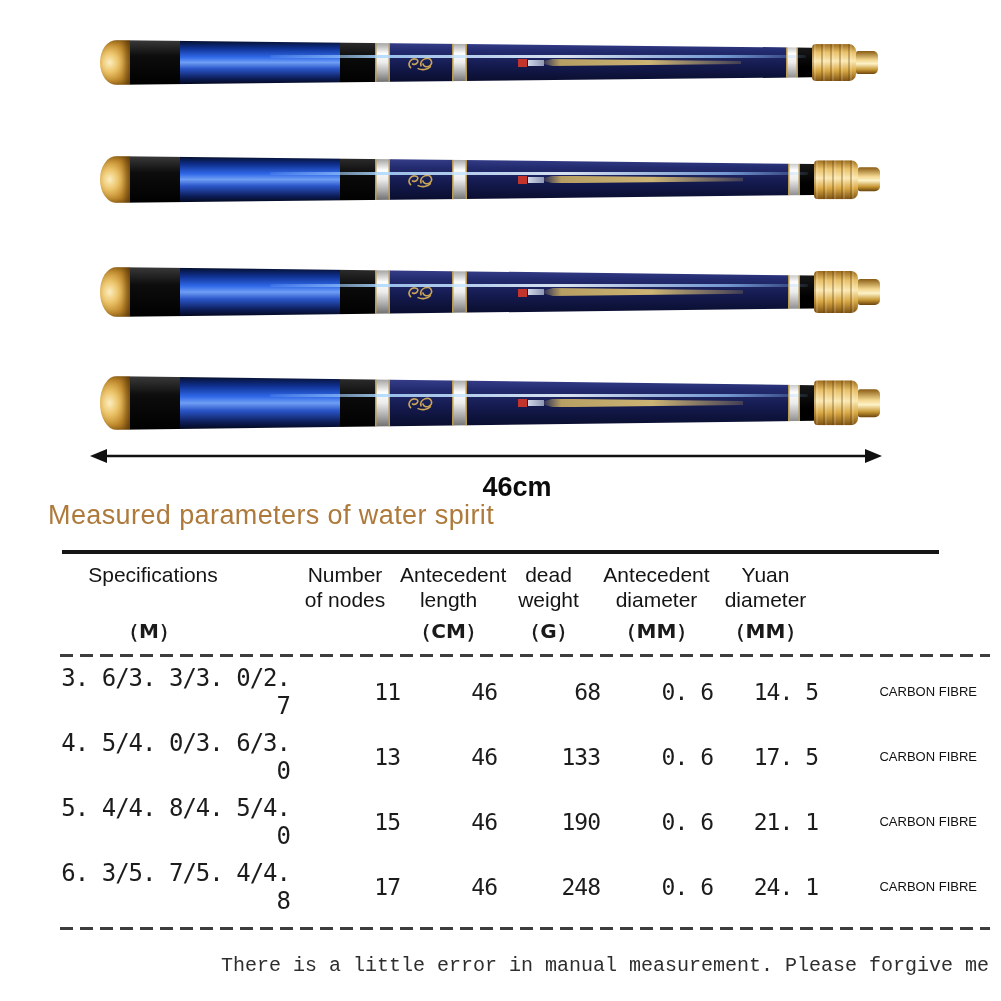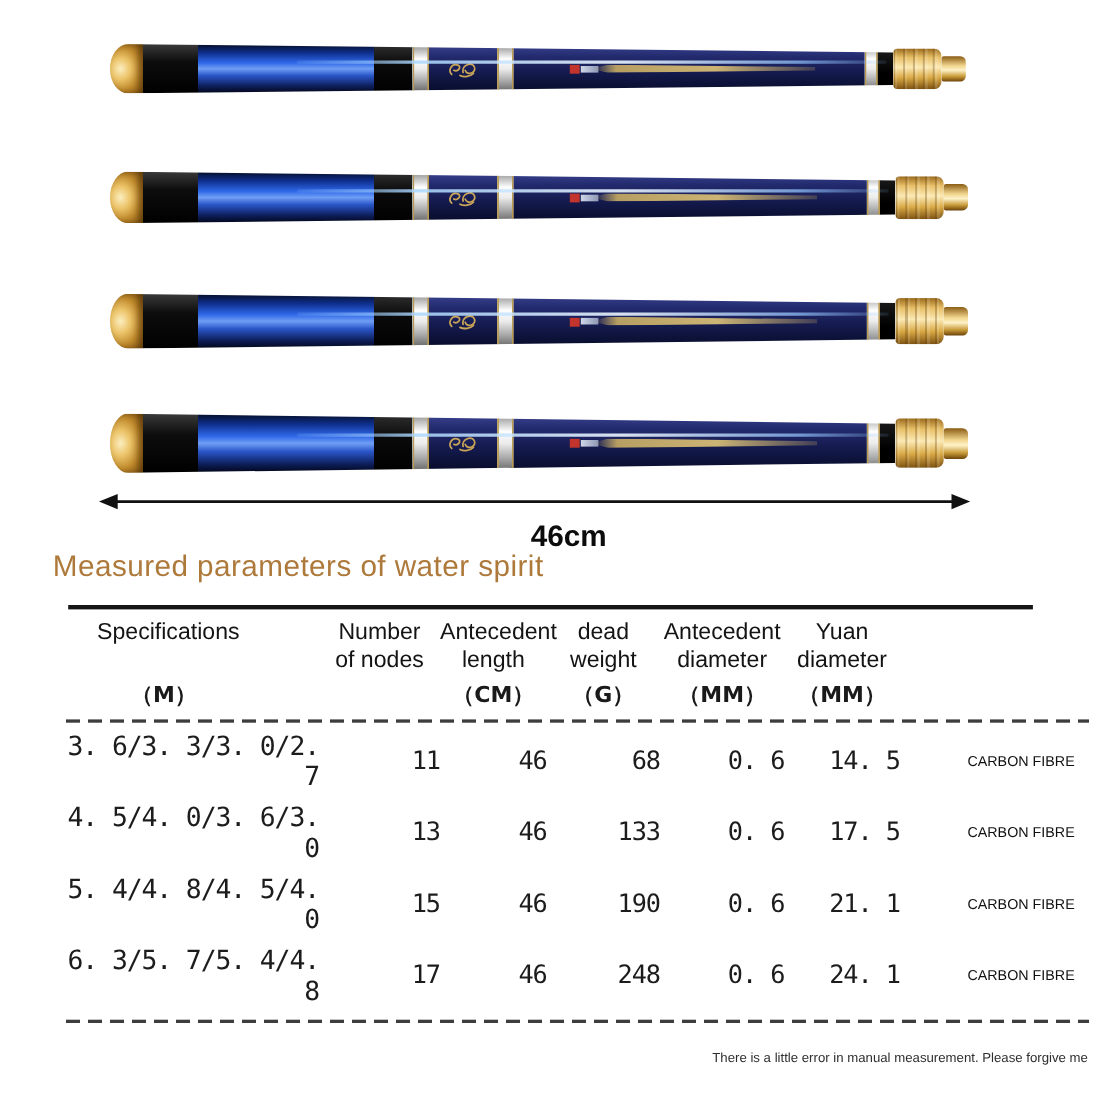--- a/index.html
+++ b/index.html
@@ -89,22 +89,22 @@
   }
   .td.spec{text-align:right;padding-left:1px;font-size:24px;}
   .td.mat{
     font-family:"Liberation Sans",sans-serif;font-size:13px;letter-spacing:0;
     color:#111;padding-right:8px;
   }
   .dashline.bottom{margin-top:8px;}
 
   
   .footnote{
-    position:absolute;right:12px;top:954px;font-size:12px;color:#2e2e2e;
-    font-family:Liberation Sans, sans-serif;
+    position:absolute;right:12px;top:954px;font-size:20px;color:#2e2e2e;
+    font-family:Liberation Mono, monospace;
   }
 </style>
 </head>
 <body>
 
 <div class="canvas">
 
   <div class="rod" style="left:100px;top:40px;width:778px;height:45px;">
     <div class="rod-body">
       <div class="seg cap-gold"></div>

